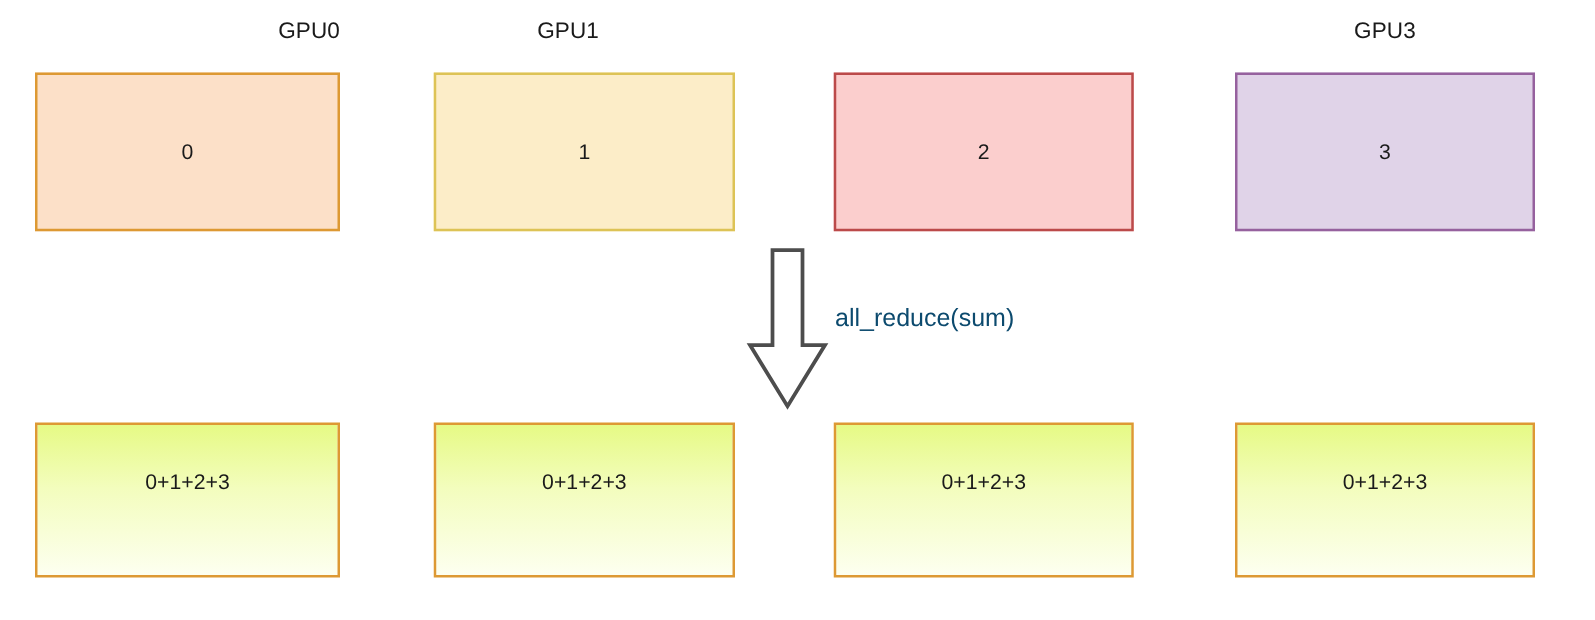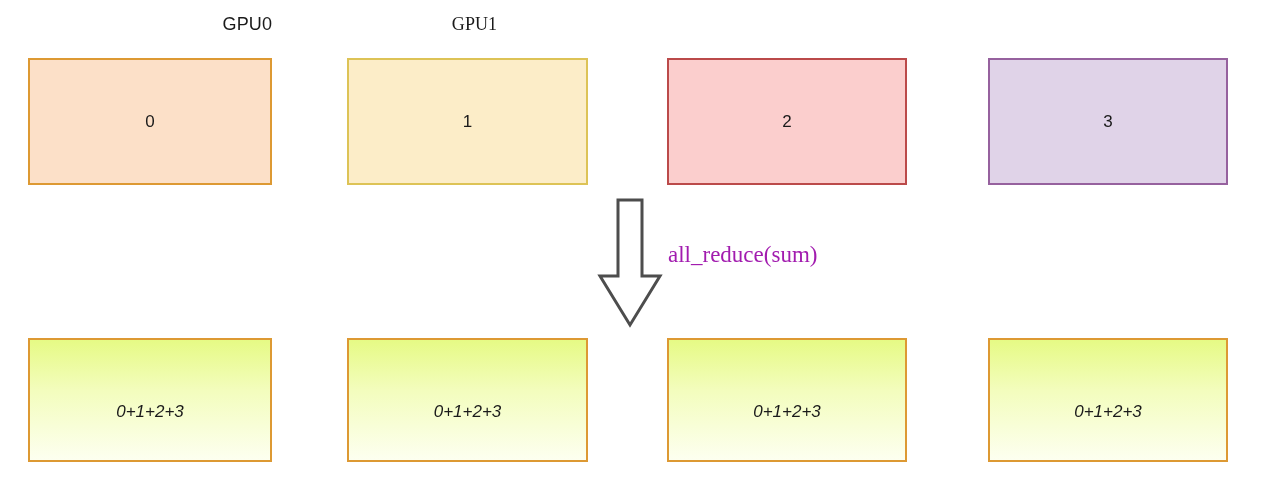--- a/index.html
+++ b/index.html
@@ -32,39 +32,39 @@
   }
   .mem-box .val{
     font-size:17px;
     line-height:20px;
     color:#1a1a1a;
     white-space:nowrap;
   }
 
   
   .result-box{align-items:flex-start;}
-  .result-box .val{margin-top:62px;font-style:italic;}
+  .result-box .val{margin-top:36px;}
 
   .arrow-wrap{position:absolute;}
   .op-label{
     position:absolute;
-    font-size:23px;
+    font-size:20px;
     line-height:24px;
-    color:#a21caf;
+    color:#0c4a6e;
     white-space:nowrap;
-    font-family:Liberation Serif, serif;
   }
 </style>
 </head>
 <body>
 
 <div id="stage">
 
   <div class="gpu-label" style="left:28px;top:14px;width:244px;text-align:right;">GPU0</div>
-  <div class="gpu-label" style="left:354px;top:14px;width:241px;font-family:Liberation Serif, serif;">GPU1</div>
+  <div class="gpu-label" style="left:334px;top:14px;width:241px;">GPU1</div>
+  <div class="gpu-label" style="left:988px;top:14px;width:240px;">GPU3</div>
 
   <div class="mem-box" style="left:28px;top:58px;width:244px;height:127px;background:#fce0c8;border-color:#dd9933;">
     <span class="val">0</span>
   </div>
 
   <div class="mem-box" style="left:347px;top:58px;width:241px;height:127px;background:#fcedc8;border-color:#ddc356;">
     <span class="val">1</span>
   </div>
 
   <div class="mem-box" style="left:667px;top:58px;width:240px;height:127px;background:#fbcecd;border-color:#bb4a4a;">

